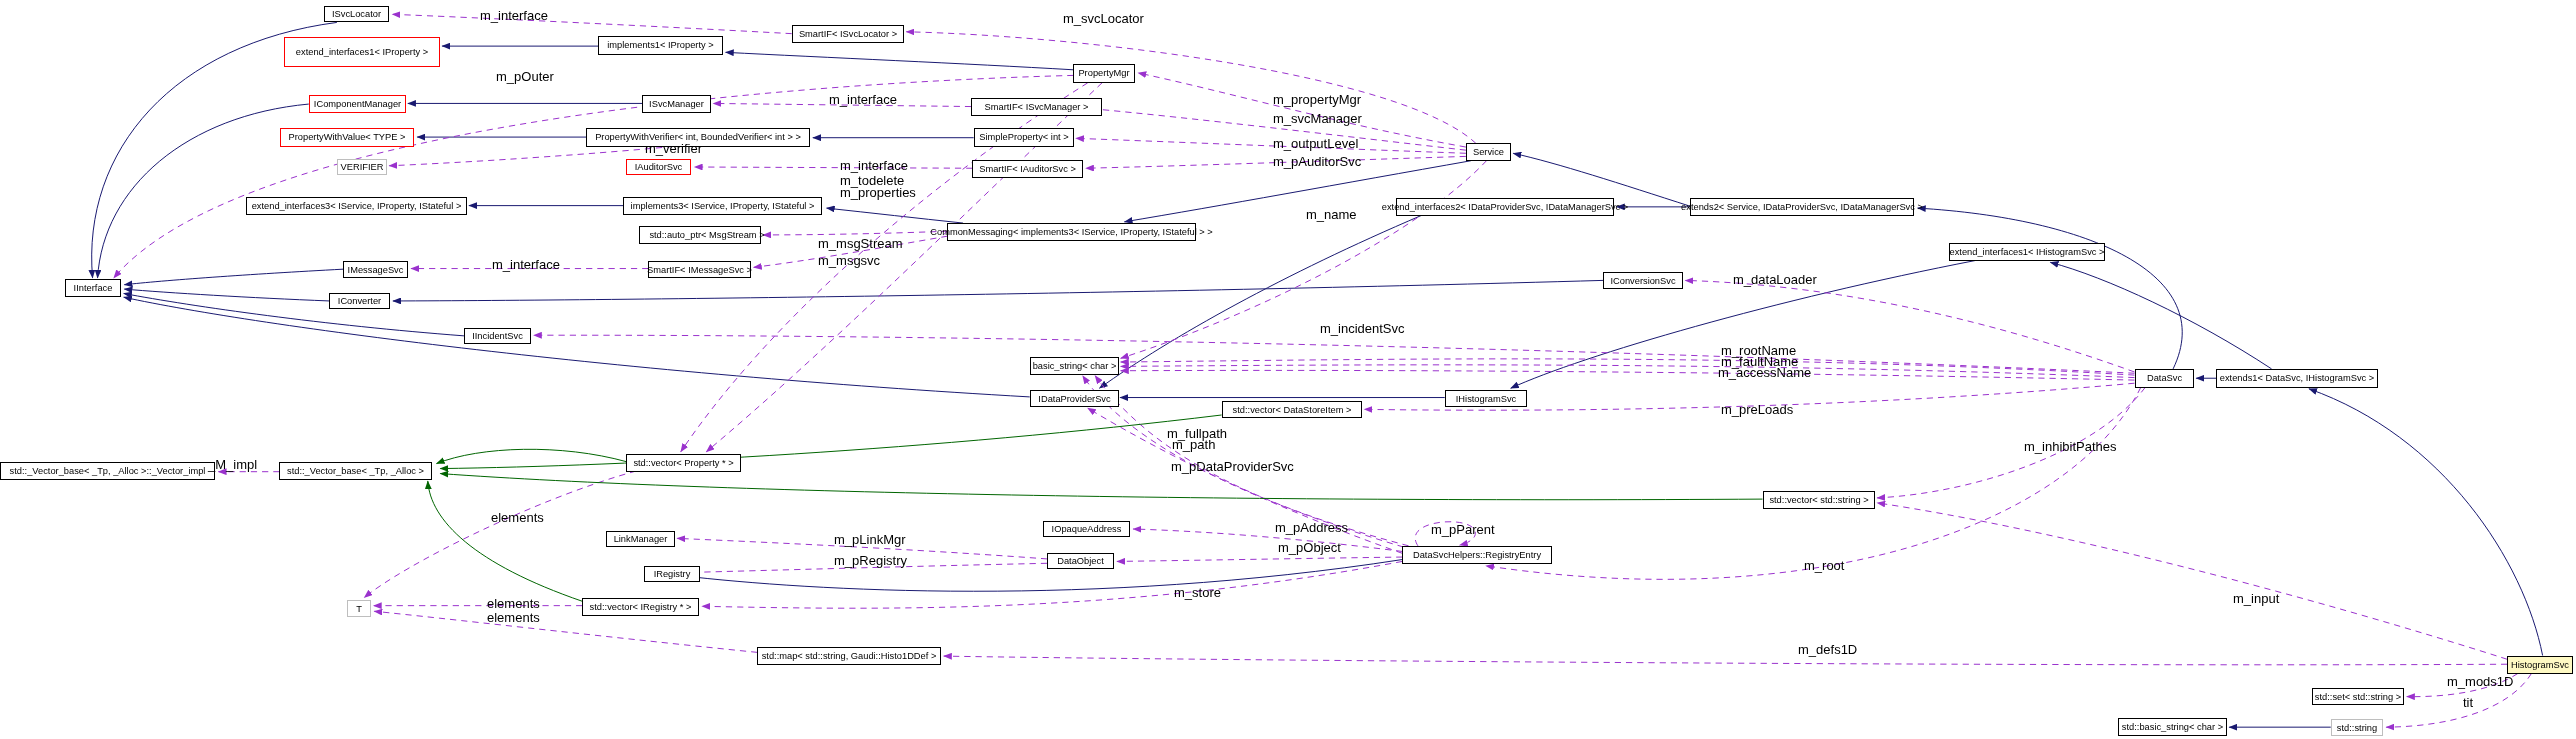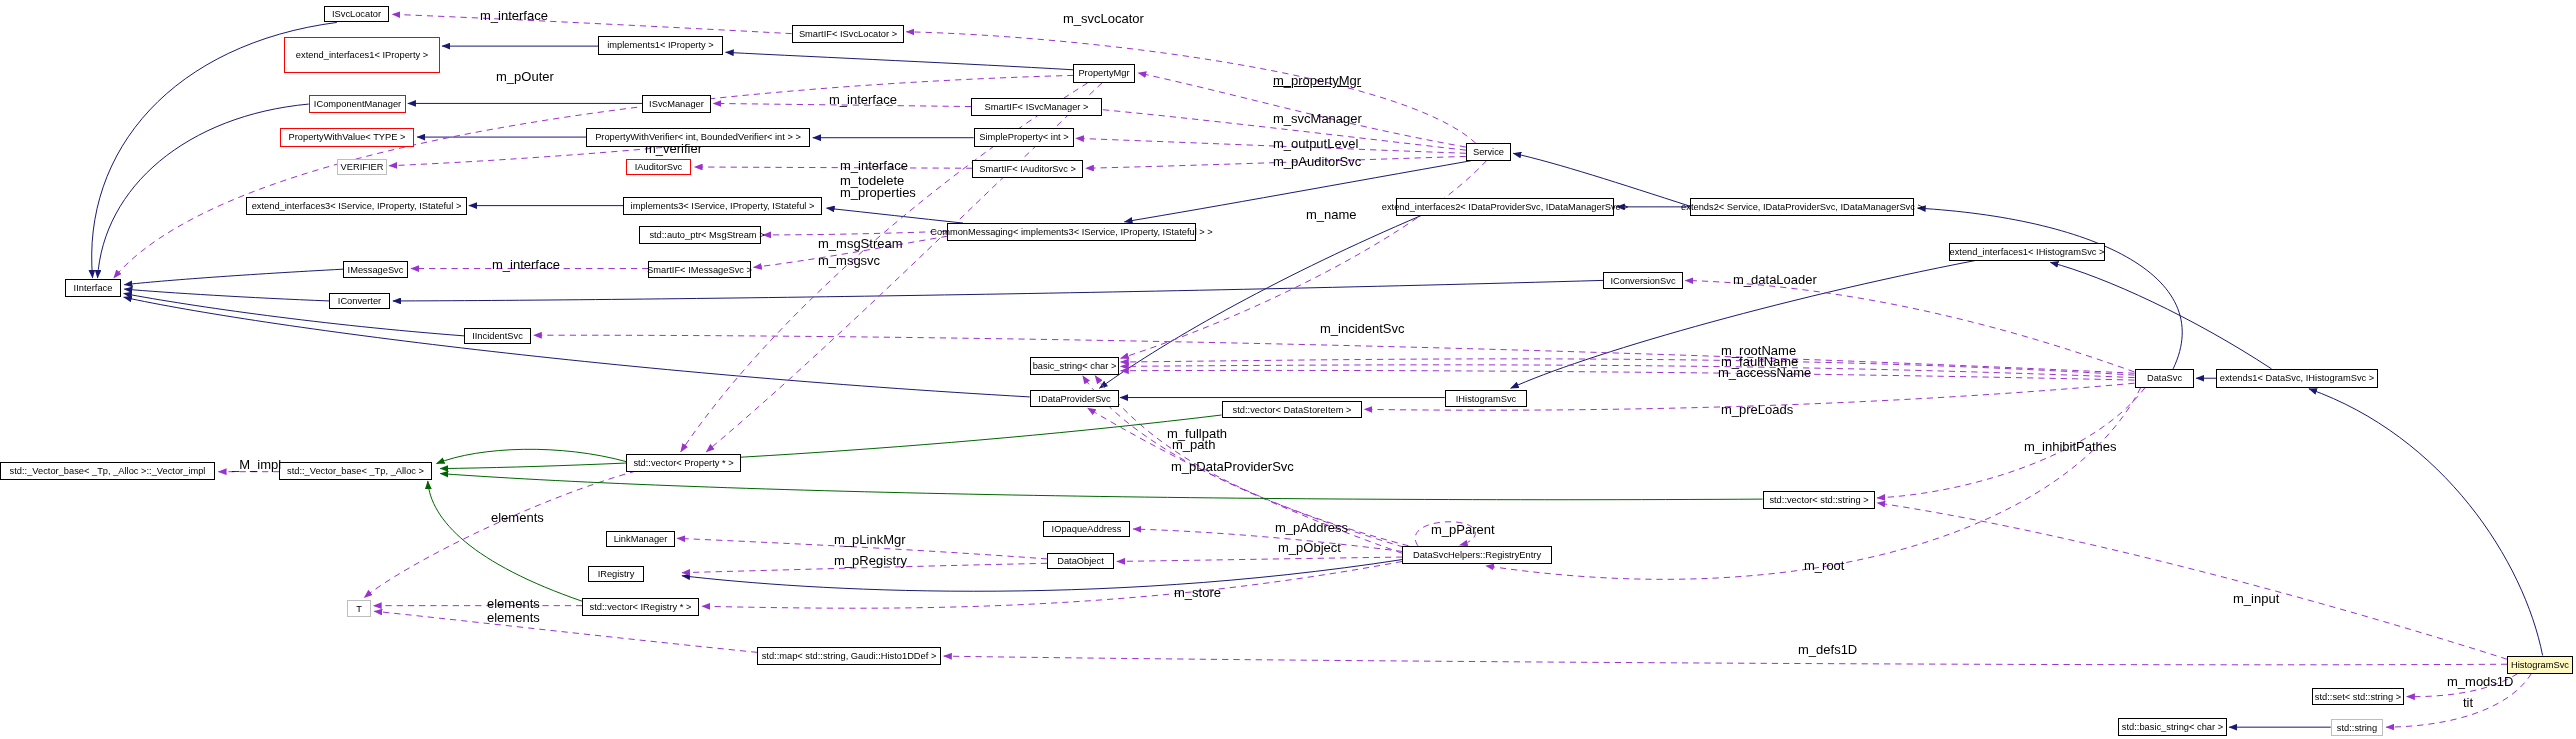--- a/index.html
+++ b/index.html
@@ -96,21 +96,21 @@
       <path d="M934,972 L599,972" fill="none" stroke="#9a32cd" stroke-width="1.6" stroke-dasharray="10,8" marker-end="url(#arr-usage)"></path>
       <path d="M1215,1047 C950,1020 710,992 600,981" fill="none" stroke="#9a32cd" stroke-width="1.6" stroke-dasharray="10,8" marker-end="url(#arr-usage)"></path>
       <path d="M448,757 L350,757" fill="none" stroke="#9a32cd" stroke-width="1.6" stroke-dasharray="10,8" marker-end="url(#arr-usage)"></path>
       <path d="M1005,741 C900,712 770,716 700,744" fill="none" stroke="#006400" stroke-width="1.6" marker-end="url(#arr-template)"></path>
       <path d="M1960,666 C1500,722 1010,748 706,752" fill="none" stroke="#006400" stroke-width="1.6" marker-end="url(#arr-template)"></path>
       <path d="M2828,801 C2000,806 1150,792 706,760" fill="none" stroke="#006400" stroke-width="1.6" marker-end="url(#arr-template)"></path>
       <path d="M934,965 C760,905 690,835 686,772" fill="none" stroke="#006400" stroke-width="1.6" marker-end="url(#arr-template)"></path>
     </svg>
     <div class="node" style="left: 324px; top: 6.2px; width: 65px; height: 16px;">ISvcLocator</div>
     <div class="node" style="left: 792px; top: 25px; width: 112px; height: 17.5px;">SmartIF&lt; ISvcLocator &gt;</div>
-    <div class="node red" style="left: 284px; top: 37px; width: 156px; height: 36px;">extend_interfaces1&lt; IProperty &gt;</div>
+    <div class="node red" style="left: 284px; top: 37px; width: 156px; height: 30px;">extend_interfaces1&lt; IProperty &gt;</div>
     <div class="node" style="left: 598px; top: 36px; width: 125px; height: 18.7px;">implements1&lt; IProperty &gt;</div>
     <div class="node" style="left: 1073px; top: 64px; width: 62px; height: 18.7px;">PropertyMgr</div>
     <div class="node red" style="left: 309px; top: 95px; width: 97px; height: 17.5px;">IComponentManager</div>
     <div class="node" style="left: 642px; top: 95px; width: 69px; height: 17.5px;">ISvcManager</div>
     <div class="node" style="left: 971px; top: 98px; width: 131px; height: 17.5px;">SmartIF&lt; ISvcManager &gt;</div>
     <div class="node red" style="left: 280px; top: 128px; width: 134px; height: 18.7px;">PropertyWithValue&lt; TYPE &gt;</div>
     <div class="node" style="left: 586px; top: 128px; width: 224px; height: 18.7px;">PropertyWithVerifier&lt; int, BoundedVerifier&lt; int &gt; &gt;</div>
     <div class="node" style="left: 974px; top: 128px; width: 100px; height: 18.7px;">SimpleProperty&lt; int &gt;</div>
     <div class="node" style="left: 1466px; top: 143px; width: 45px; height: 17.5px;">Service</div>
     <div class="node gray" style="left: 337px; top: 159px; width: 50px; height: 16px;">VERIFIER</div>
@@ -135,33 +135,33 @@
     <div class="node" style="left: 1222px; top: 401px; width: 140px; height: 17px;">std::vector&lt; DataStoreItem &gt;</div>
     <div class="node" style="left: 2135px; top: 369px; width: 59px; height: 18.7px;">DataSvc</div>
     <div class="node" style="left: 2216px; top: 369px; width: 162px; height: 18.7px;">extends1&lt; DataSvc, IHistogramSvc &gt;</div>
     <div class="node" style="left: 0px; top: 462px; width: 215px; height: 17.5px;">std::_Vector_base&lt; _Tp, _Alloc &gt;::_Vector_impl</div>
     <div class="node" style="left: 279px; top: 462px; width: 153px; height: 17.5px;">std::_Vector_base&lt; _Tp, _Alloc &gt;</div>
     <div class="node" style="left: 626px; top: 454px; width: 115px; height: 17.5px;">std::vector&lt; Property * &gt;</div>
     <div class="node" style="left: 1763px; top: 491px; width: 112px; height: 17.5px;">std::vector&lt; std::string &gt;</div>
     <div class="node" style="left: 606px; top: 531px; width: 69px; height: 16px;">LinkManager</div>
     <div class="node" style="left: 1043px; top: 521px; width: 87px; height: 16px;">IOpaqueAddress</div>
     <div class="node" style="left: 1047px; top: 553px; width: 67px; height: 16px;">DataObject</div>
-    <div class="node" style="left: 588px; top: 566px; width: 56px; height: 16px; text-align: center;">IRegistry</div>
+    <div class="node" style="left: 644px; top: 566px; width: 56px; height: 16px; text-align: center;">IRegistry</div>
     <div class="node" style="left: 1402px; top: 546px; width: 150px; height: 17.5px;">DataSvcHelpers::RegistryEntry</div>
     <div class="node gray" style="left: 347px; top: 600px; width: 24px; height: 17px;">T</div>
     <div class="node" style="left: 582px; top: 598px; width: 117px; height: 17.5px;">std::vector&lt; IRegistry * &gt;</div>
     <div class="node" style="left: 757px; top: 647px; width: 184px; height: 17.5px;">std::map&lt; std::string, Gaudi::Histo1DDef &gt;</div>
     <div class="node main" style="left: 2507px; top: 656px; width: 66px; height: 18px;">HistogramSvc</div>
     <div class="node" style="left: 2312px; top: 688px; width: 92px; height: 17px;">std::set&lt; std::string &gt;</div>
     <div class="node" style="left: 2118px; top: 718px; width: 109px; height: 17.5px;">std::basic_string&lt; char &gt;</div>
     <div class="node gray" style="left: 2331px; top: 719px; width: 52px; height: 17px;">std::string</div>
     <div class="edge-label" style="left: 480px; top: 7.5px;">m_interface</div>
     <div class="edge-label" style="left: 1063px; top: 11.2px;">m_svcLocator</div>
     <div class="edge-label" style="left: 496px; top: 69px;">m_pOuter</div>
-    <div class="edge-label" style="left: 1273px; top: 73px; text-decoration: underline;">m_propertyMgr</div>
+    <div class="edge-label" style="left: 1273px; top: 92px;">m_propertyMgr</div>
     <div class="edge-label" style="left: 829px; top: 92px;">m_interface</div>
     <div class="edge-label" style="left: 1273px; top: 111px;">m_svcManager</div>
     <div class="edge-label" style="left: 1273px; top: 136px;">m_outputLevel</div>
     <div class="edge-label" style="left: 645px; top: 141px;">m_verifier</div>
     <div class="edge-label" style="left: 1273px; top: 154px;">m_pAuditorSvc</div>
     <div class="edge-label" style="left: 840px; top: 158px;">m_interface</div>
     <div class="edge-label" style="left: 840px; top: 173px;">m_todelete</div>
     <div class="edge-label" style="left: 840px; top: 185px;">m_properties</div>
     <div class="edge-label" style="left: 1306px; top: 207px;">m_name</div>
     <div class="edge-label" style="left: 818px; top: 236px;">m_msgStream</div>
@@ -170,21 +170,21 @@
     <div class="edge-label" style="left: 1733px; top: 272px;">m_dataLoader</div>
     <div class="edge-label" style="left: 1320px; top: 321px;">m_incidentSvc</div>
     <div class="edge-label" style="left: 1721px; top: 343px;">m_rootName</div>
     <div class="edge-label" style="left: 1721px; top: 354px;">m_faultName</div>
     <div class="edge-label" style="left: 1718px; top: 365px;">m_accessName</div>
     <div class="edge-label" style="left: 1721px; top: 402px;">m_preLoads</div>
     <div class="edge-label" style="left: 1167px; top: 426px;">m_fullpath</div>
     <div class="edge-label" style="left: 1172px; top: 437px;">m_path</div>
     <div class="edge-label" style="left: 2024px; top: 439px;">m_inhibitPathes</div>
     <div class="edge-label" style="left: 1171px; top: 459px;">m_pDataProviderSvc</div>
-    <div class="edge-label" style="left: 232px; top: 457px;">_M_impl</div>
+    <div class="edge-label" style="left: 208px; top: 457px;">_M_impl</div>
     <div class="edge-label" style="left: 491px; top: 510px;">elements</div>
     <div class="edge-label" style="left: 1275px; top: 520px;">m_pAddress</div>
     <div class="edge-label" style="left: 1431px; top: 522px;">m_pParent</div>
     <div class="edge-label" style="left: 1278px; top: 540px;">m_pObject</div>
     <div class="edge-label" style="left: 834px; top: 532px;">m_pLinkMgr</div>
     <div class="edge-label" style="left: 834px; top: 553px;">m_pRegistry</div>
     <div class="edge-label" style="left: 1804px; top: 558px;">m_root</div>
     <div class="edge-label" style="left: 1174px; top: 585px;">m_store</div>
     <div class="edge-label" style="left: 487px; top: 596px;">elements</div>
     <div class="edge-label" style="left: 487px; top: 610px;">elements</div>

